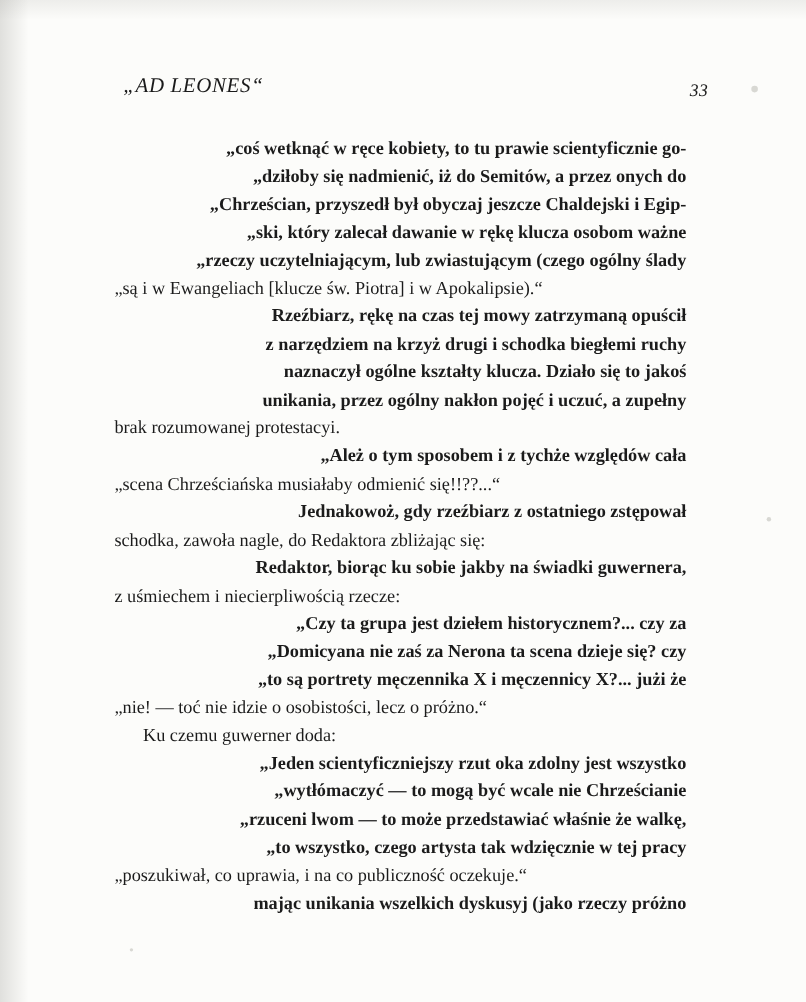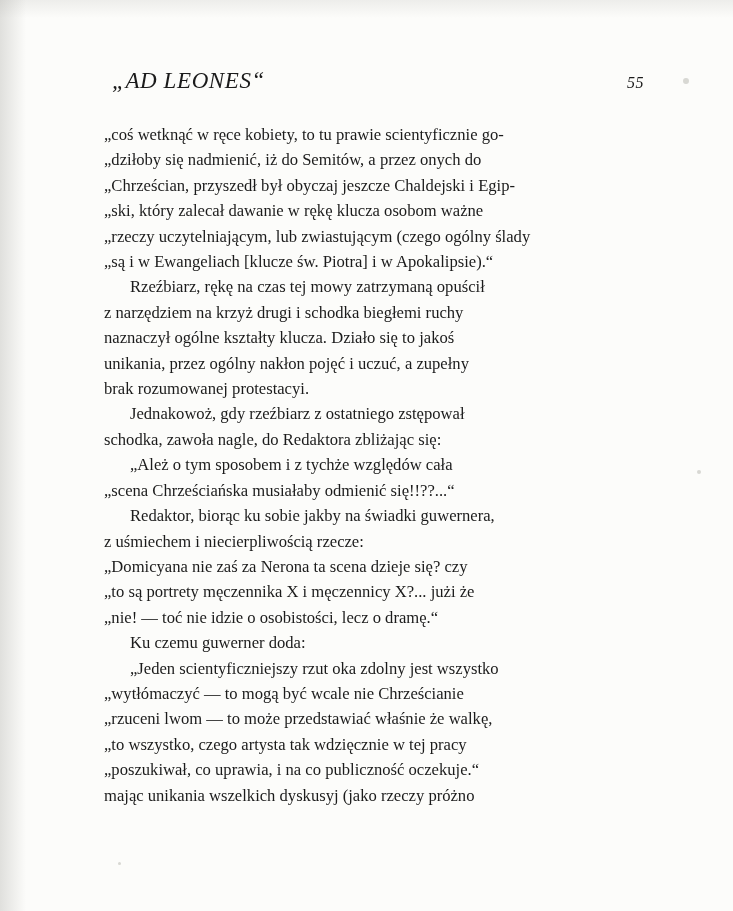--- a/index.html
+++ b/index.html
@@ -38,21 +38,21 @@
   }
   .header {
     position: relative;
     height: 46px;
     margin-top: 68px;
   }
   .running-title {
     position: absolute;
     left: 8px;
     top: 0;
-    font-size: 23px;
+    font-size: 19px;
     letter-spacing: .6px;
     font-style: italic;
     white-space: nowrap;
   }
   .folio {
     position: absolute;
     right: -20px;
     top: 6px;
     font-size: 16px;
     font-style: italic;
@@ -67,21 +67,22 @@
   }
   .para {
     margin: 0;
   }
   .line {
     display: block;
     white-space: nowrap;
   }
   .line.just {
     display: flex;
-    justify-content: flex-start;
+    justify-content: flex-end;
+    font-weight: bold;
   }
   .line.just > span {
     white-space: pre;
   }
   .indent {
     display: inline-block;
     width: 26px;
   }
 </style>
 </head>
@@ -89,21 +90,21 @@
 
 <div class="page">
   <div class="speck" style="left:683px; top:78px; width:6px; height:6px;"></div>
   <div class="speck" style="left:697px; top:470px; width:4px; height:4px;"></div>
   <div class="speck" style="left:118px; top:862px; width:3px; height:3px;"></div>
 
   <div class="content">
 
     <div class="header">
       <div class="running-title">„AD LEONES“</div>
-      <div class="folio">55</div>
+      <div class="folio">33</div>
     </div>
 
     <div class="body-text">
 
       <p class="para">
         <span class="line just">
             <span>„coś wetknąć w ręce kobiety, to tu prawie scientyficznie go-</span>
           </span>
         <span class="line just">
             <span>„dziłoby się nadmienić, iż do Semitów, a przez onych do</span>
@@ -133,52 +134,53 @@
           </span>
         <span class="line just">
             <span>unikania, przez ogólny nakłon pojęć i uczuć, a zupełny</span>
           </span>
         <span class="line"><span>brak rozumowanej protestacyi.</span></span>
       </p>
 
       <p class="para">
         <span class="line just">
             <span class="indent"></span>
+            <span>„Ależ o tym sposobem i z tychże względów cała</span>
+          </span>
+        <span class="line"><span>„scena Chrześciańska musiałaby odmienić się!!??...“</span></span>
+      </p>
+
+      <p class="para">
+        <span class="line just">
+            <span class="indent"></span>
             <span>Jednakowoż, gdy rzeźbiarz z ostatniego zstępował</span>
           </span>
         <span class="line"><span>schodka, zawoła nagle, do Redaktora zbliżając się:</span></span>
       </p>
 
       <p class="para">
         <span class="line just">
             <span class="indent"></span>
-            <span>„Ależ o tym sposobem i z tychże względów cała</span>
-          </span>
-        <span class="line"><span>„scena Chrześciańska musiałaby odmienić się!!??...“</span></span>
-      </p>
-
-      <p class="para">
-        <span class="line just">
-            <span class="indent"></span>
             <span>Redaktor, biorąc ku sobie jakby na świadki guwernera,</span>
           </span>
         <span class="line"><span>z uśmiechem i niecierpliwością rzecze:</span></span>
       </p>
 
       <p class="para">
         <span class="line just">
             <span class="indent"></span>
+            <span>„Czy ta grupa jest dziełem historycznem?... czy za</span>
           </span>
         <span class="line just">
             <span>„Domicyana nie zaś za Nerona ta scena dzieje się? czy</span>
           </span>
         <span class="line just">
             <span>„to są portrety męczennika X i męczennicy X?... jużi że</span>
           </span>
-        <span class="line"><span>„nie! — toć nie idzie o osobistości, lecz o dramę.“</span></span>
+        <span class="line"><span>„nie! — toć nie idzie o osobistości, lecz o próżno.“</span></span>
       </p>
 
       <p class="para">
         <span class="line"><span class="indent"></span><span>Ku czemu guwerner doda:</span></span>
       </p>
 
       <p class="para">
         <span class="line just">
             <span class="indent"></span>
             <span>„Jeden scientyficzniejszy rzut oka zdolny jest wszystko</span>

